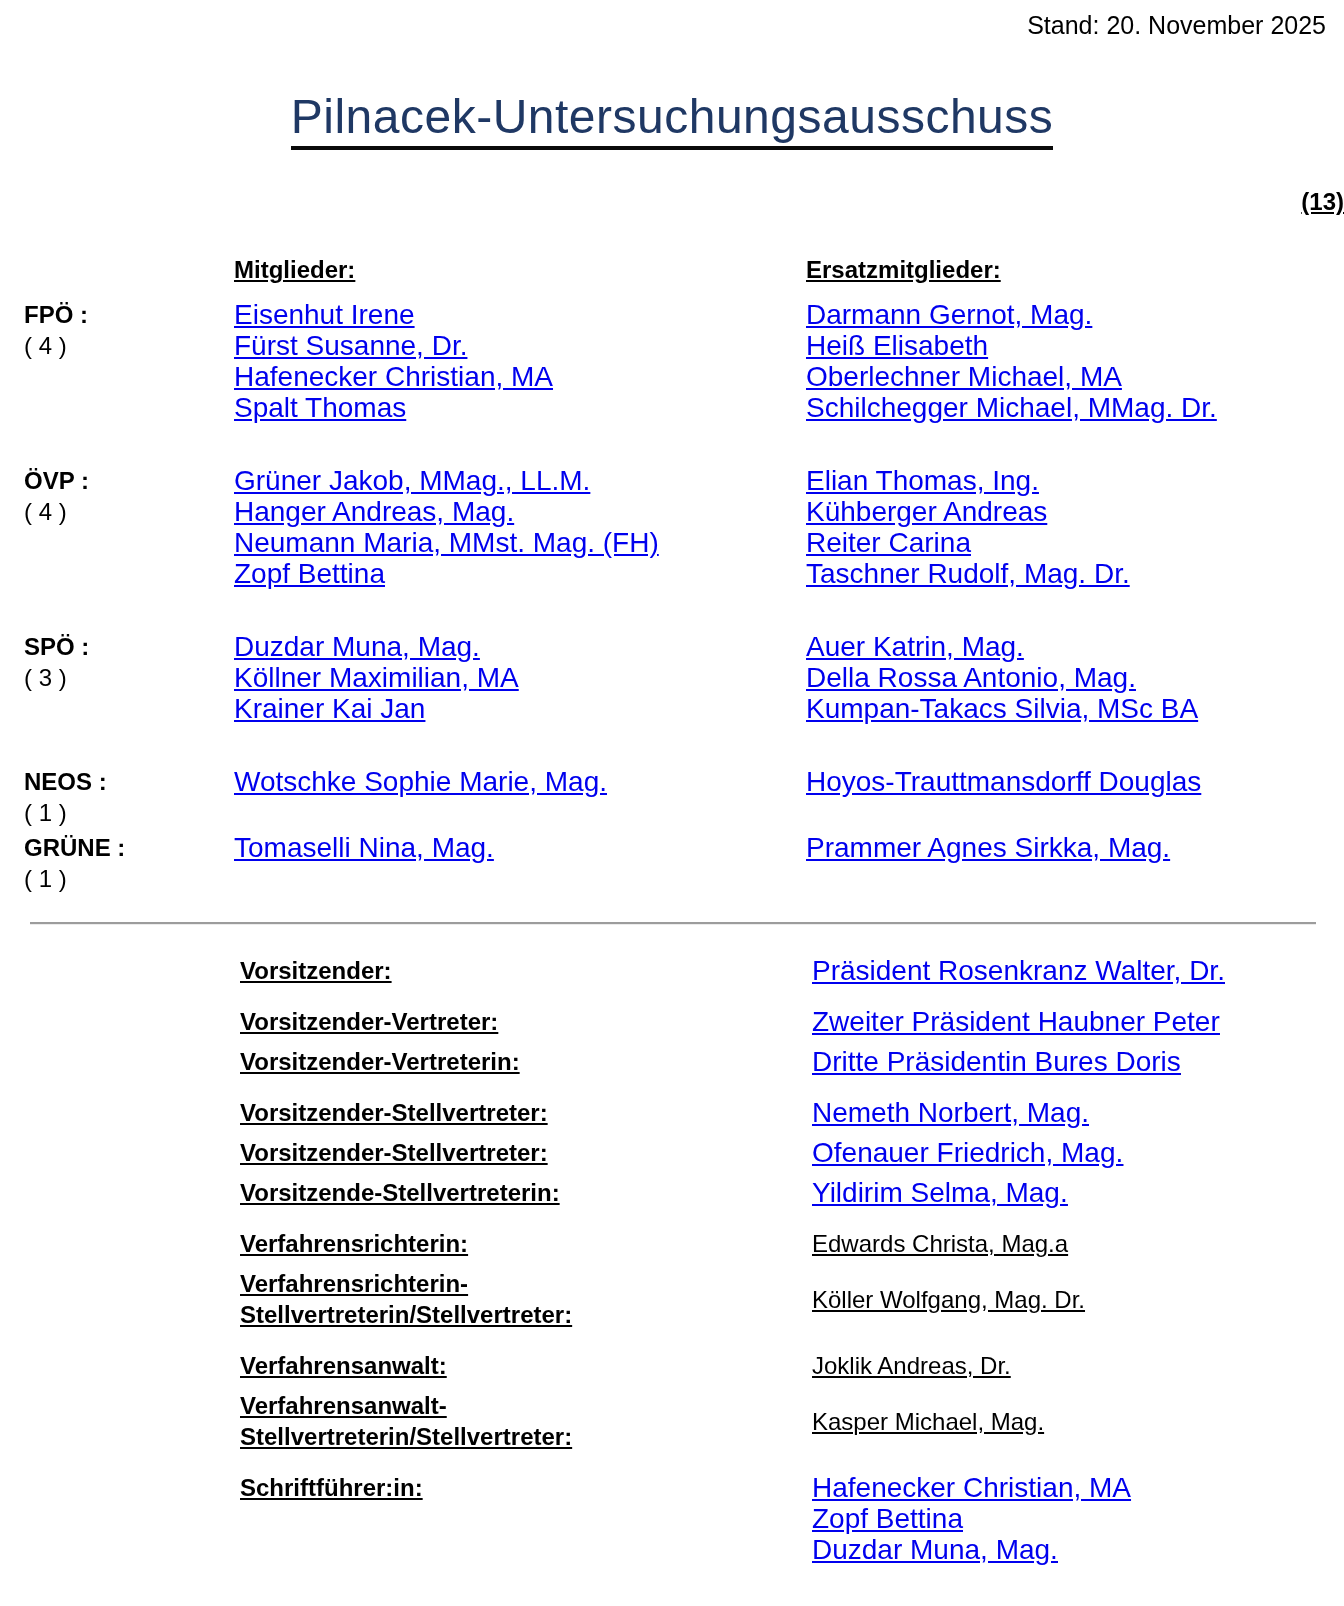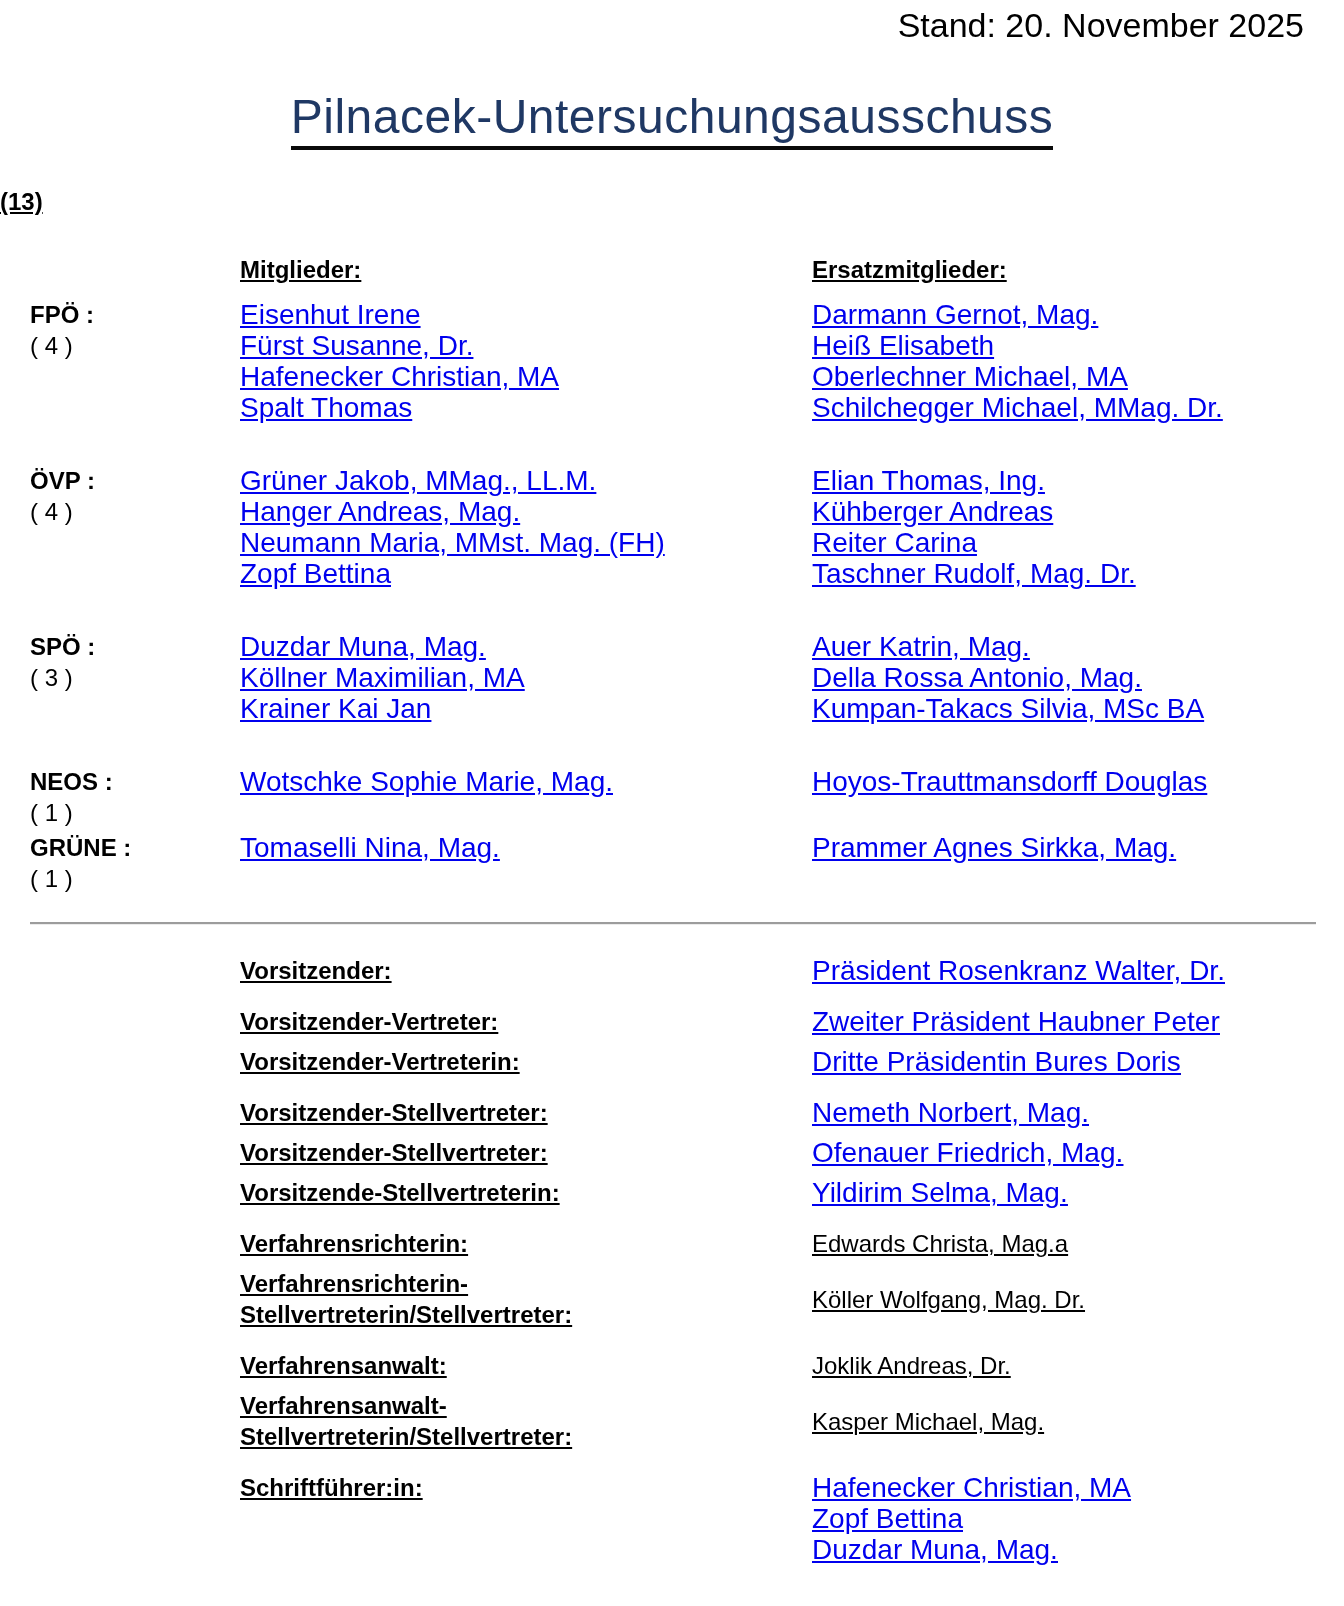--- a/index.html
+++ b/index.html
@@ -6,44 +6,44 @@
   html, body {
     width: 1344px;
     background: #ffffff;
     font-family: "Liberation Sans", sans-serif;
     color: #000000;
   }
   body { height: 1606px; overflow: hidden; padding-top: 10px; }
 
   .date-line {
     text-align: right;
-    padding-right: 40px;
-    font-size: 34px;
+    padding-right: 18px;
+    font-size: 25px;
     line-height: 31px;
   }
 
   .title-wrap { text-align: center; margin-top: 50px; }
   .page-title {
     display: inline-block;
     font-size: 48px;
     line-height: 52px;
     color: #1F3864;
     border-bottom: 4px solid #0a0a0a;
     padding-bottom: 3px;
     letter-spacing: 0.5px;
   }
 
-  .subtitle-wrap { text-align: left; margin-top: 38px; }
+  .subtitle-wrap { text-align: right; margin-top: 38px; }
   .subtitle {
     font-size: 24px;
     font-weight: bold;
     text-decoration: underline;
   }
 
-  .committee { margin-top: 38px; padding-left: 30px; }
+  .committee { margin-top: 38px; padding-left: 24px; }
   .c-row { display: flex; margin-bottom: 42px; }
   .c-row.header-row { margin-bottom: 14px; }
   .c-row.tight { margin-bottom: 4px; }
   .c-row.last { margin-bottom: 4px; }
   .col-party { width: 210px; flex: 0 0 210px; }
   .col-members { width: 572px; flex: 0 0 572px; }
   .col-subs { flex: 1 1 auto; }
 
   .col-header {
     font-size: 24px;

